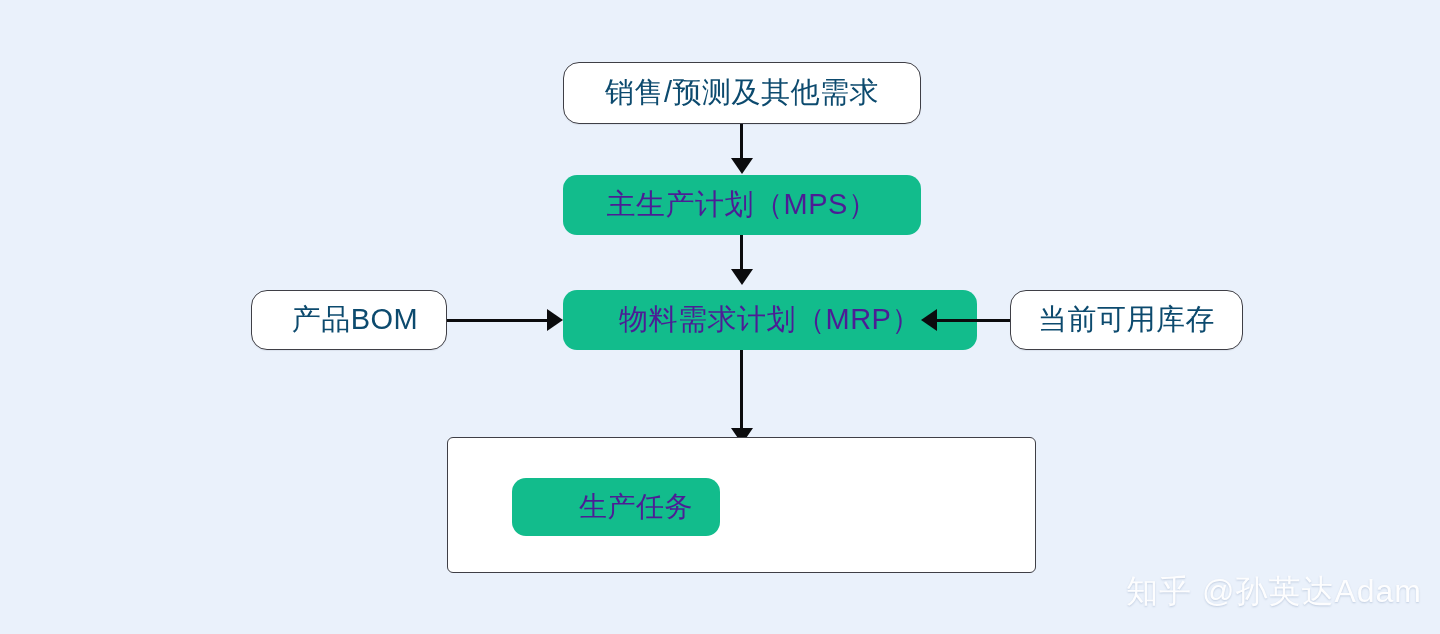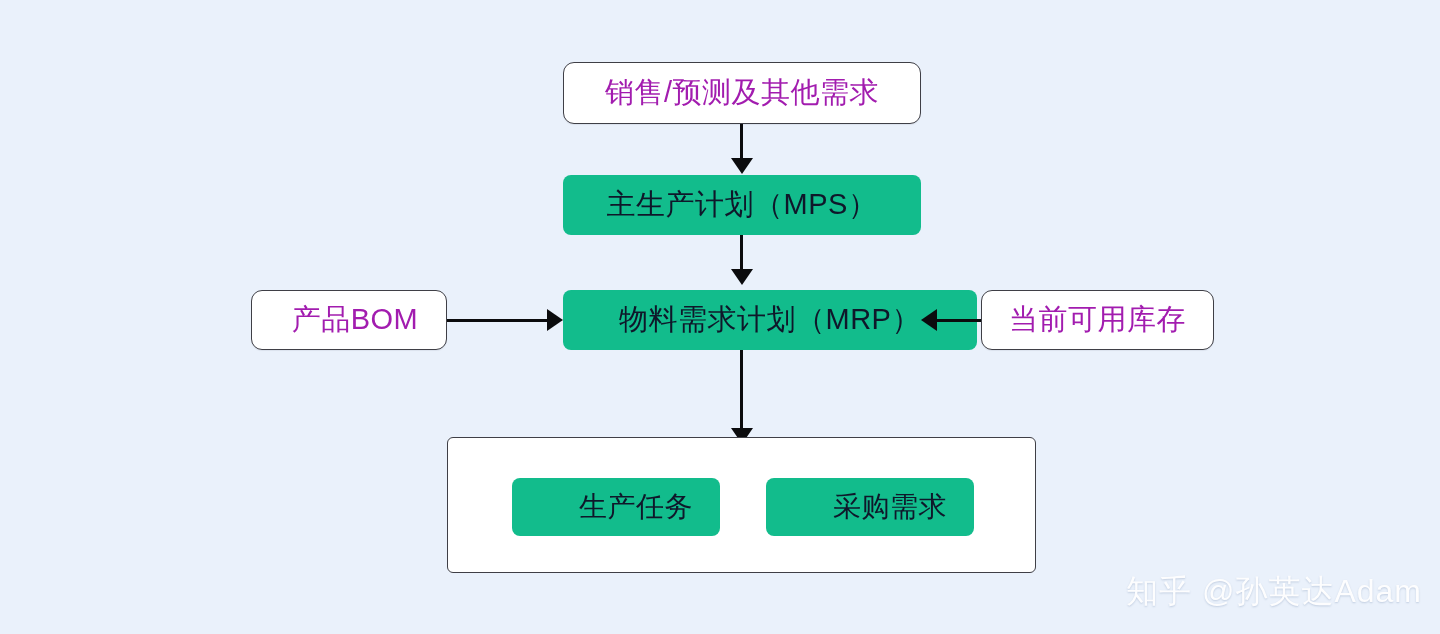--- a/index.html
+++ b/index.html
@@ -27,31 +27,31 @@
     display: flex;
     align-items: center;
     justify-content: center;
     white-space: nowrap;
   }
 
   
   .node.plain {
     background: #ffffff;
     border: 1.6px solid #3f3f46;
-    border-radius: 11px;
-    color: #a21caf;
+    border-radius: 16px;
+    color: #0c4a6e;
     box-shadow: 0 1px 1px rgba(30,40,60,0.07);
   }
 
   
   .node.green {
     background: #12bc8c;
     border: none;
-    border-radius: 8px;
-    color: #0f172a;
+    border-radius: 14px;
+    color: #4c1d95;
   }
 
   
   .group-box {
     position: absolute;
     box-sizing: border-box;
     background: #ffffff;
     border: 1.6px solid #3f3f46;
     border-radius: 6px;
   }
@@ -121,27 +121,26 @@
   <div class="node plain t-29" style="left:251px; top:290px; width:196px; height:60px;padding-left:12px;">产品BOM</div>
 
   <div class="line h" style="left:447px; top:319px; width:102px;"></div>
   <div class="arrowhead right" style="left:547px; top:309px;"></div>
 
   <div class="node green t-29" style="left:563px; top:290px; width:414px; height:60px;">物料需求计划（MRP）</div>
 
   <div class="line h" style="left:937px; top:319px; width:98px;"></div>
   <div class="arrowhead left" style="left:921px; top:309px;"></div>
 
-  <div class="node plain t-29" style="left:981px; top:290px; width:233px; height:60px;">当前可用库存</div>
+  <div class="node plain t-29" style="left:1010px; top:290px; width:233px; height:60px;">当前可用库存</div>
 
   <div class="line v" style="left:740px; top:350px; height:82px;"></div>
   <div class="arrowhead down" style="left:731px; top:428px;"></div>
 
   <div class="group-box" style="left:447px; top:437px; width:589px; height:136px;">
 
     <div class="node green t-28" style="left:64px; top:40px; width:208px; height:58px;">生产任务</div>
 
-    <div class="node green t-28" style="left:318px; top:40px; width:208px; height:58px;">采购需求</div>
   </div>
 
   <div class="watermark">知乎 @孙英达Adam</div>
 
 </div>
 
 </body></html>

